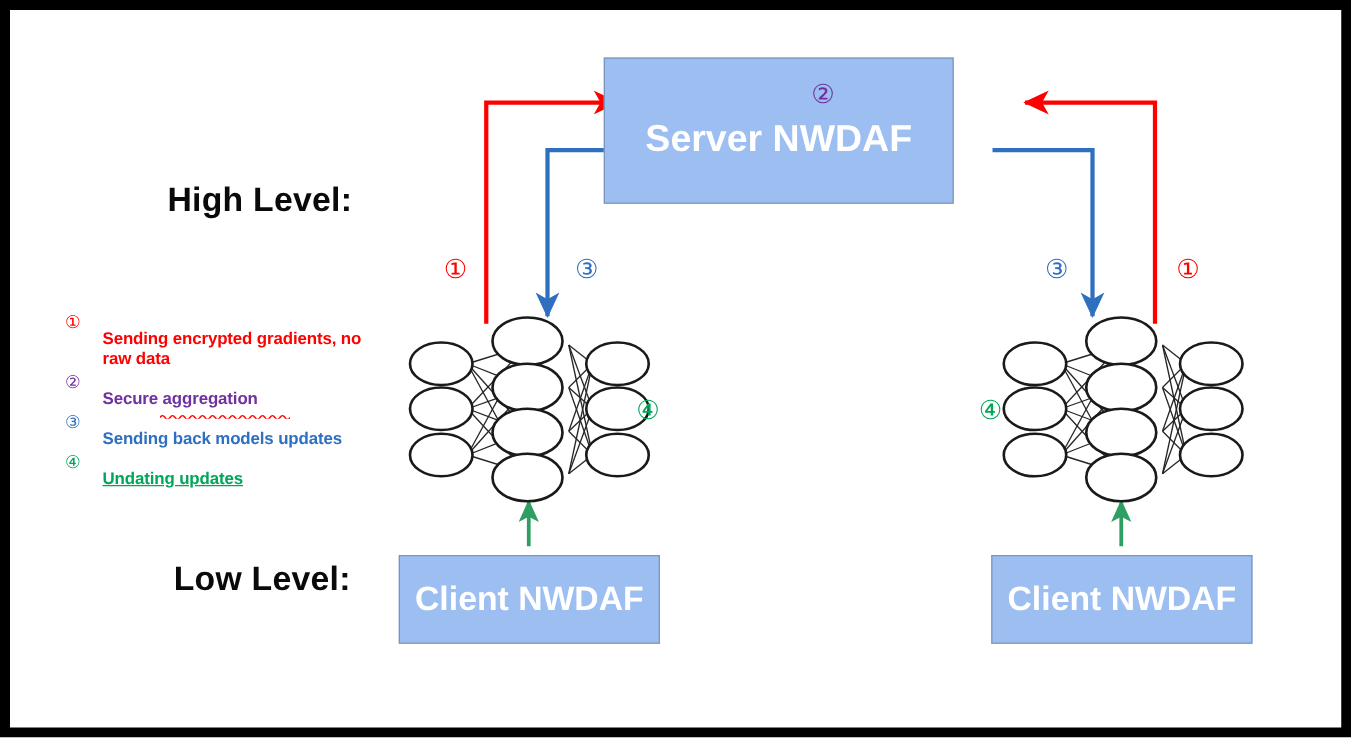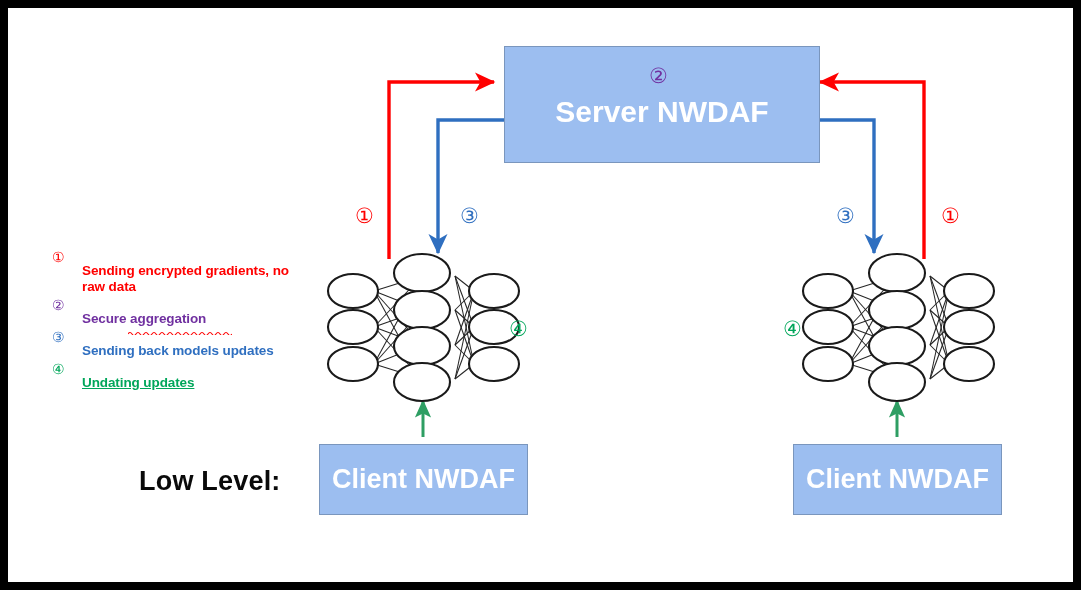--- a/index.html
+++ b/index.html
@@ -31,40 +31,40 @@
   .section-label {
     position: absolute;
     font-family: "Liberation Sans", sans-serif;
     font-weight: bold;
     font-size: 27px;
     color: #0a0a0a;
     letter-spacing: 0.2px;
     white-space: nowrap;
   }
   #label-high { left: 126px; top: 137px; }
-  #label-low  { left: 131px; top: 458px; }
+  #label-low  { left: 131px; top: 440px; }
 
   
   .node-box {
     position: absolute;
     background: #9cbef0;
     border: 1px solid #7a96bd;
     box-sizing: border-box;
     display: flex;
     align-items: center;
     justify-content: center;
   }
   .node-box .box-text {
     font-family: "Liberation Sans", sans-serif;
     font-weight: bold;
     color: #ffffff;
     white-space: nowrap;
   }
   #server-box {
-    left: 496px; top: 38px; width: 316px; height: 117px;
+    left: 475px; top: 38px; width: 280px; height: 117px;
   }
   #server-box .box-text {
     font-size: 30px;
     margin-top: 14px;
   }
   .client-box {
     top: 436px; width: 209px; height: 71px;
   }
   #client-box-left  { left: 311px; }
   #client-box-right { left: 785px; }
@@ -256,20 +256,21 @@
           <ellipse cx="889" cy="338" rx="28" ry="19"></ellipse>
           <ellipse cx="889" cy="374" rx="28" ry="19"></ellipse>
           <ellipse cx="961" cy="283" rx="25" ry="17"></ellipse>
           <ellipse cx="961" cy="319" rx="25" ry="17"></ellipse>
           <ellipse cx="961" cy="356" rx="25" ry="17"></ellipse>
         </g>
       </g>
     </svg>
   </div>
 
+  <div class="section-label" id="label-high">High Level:</div>
   <div class="section-label" id="label-low">Low Level:</div>
 
   <div class="node-box" id="server-box">
     <span class="box-text">Server NWDAF</span>
   </div>
   <div class="node-box client-box" id="client-box-left">
     <span class="box-text">Client NWDAF</span>
   </div>
   <div class="node-box client-box" id="client-box-right">
     <span class="box-text">Client NWDAF</span>

